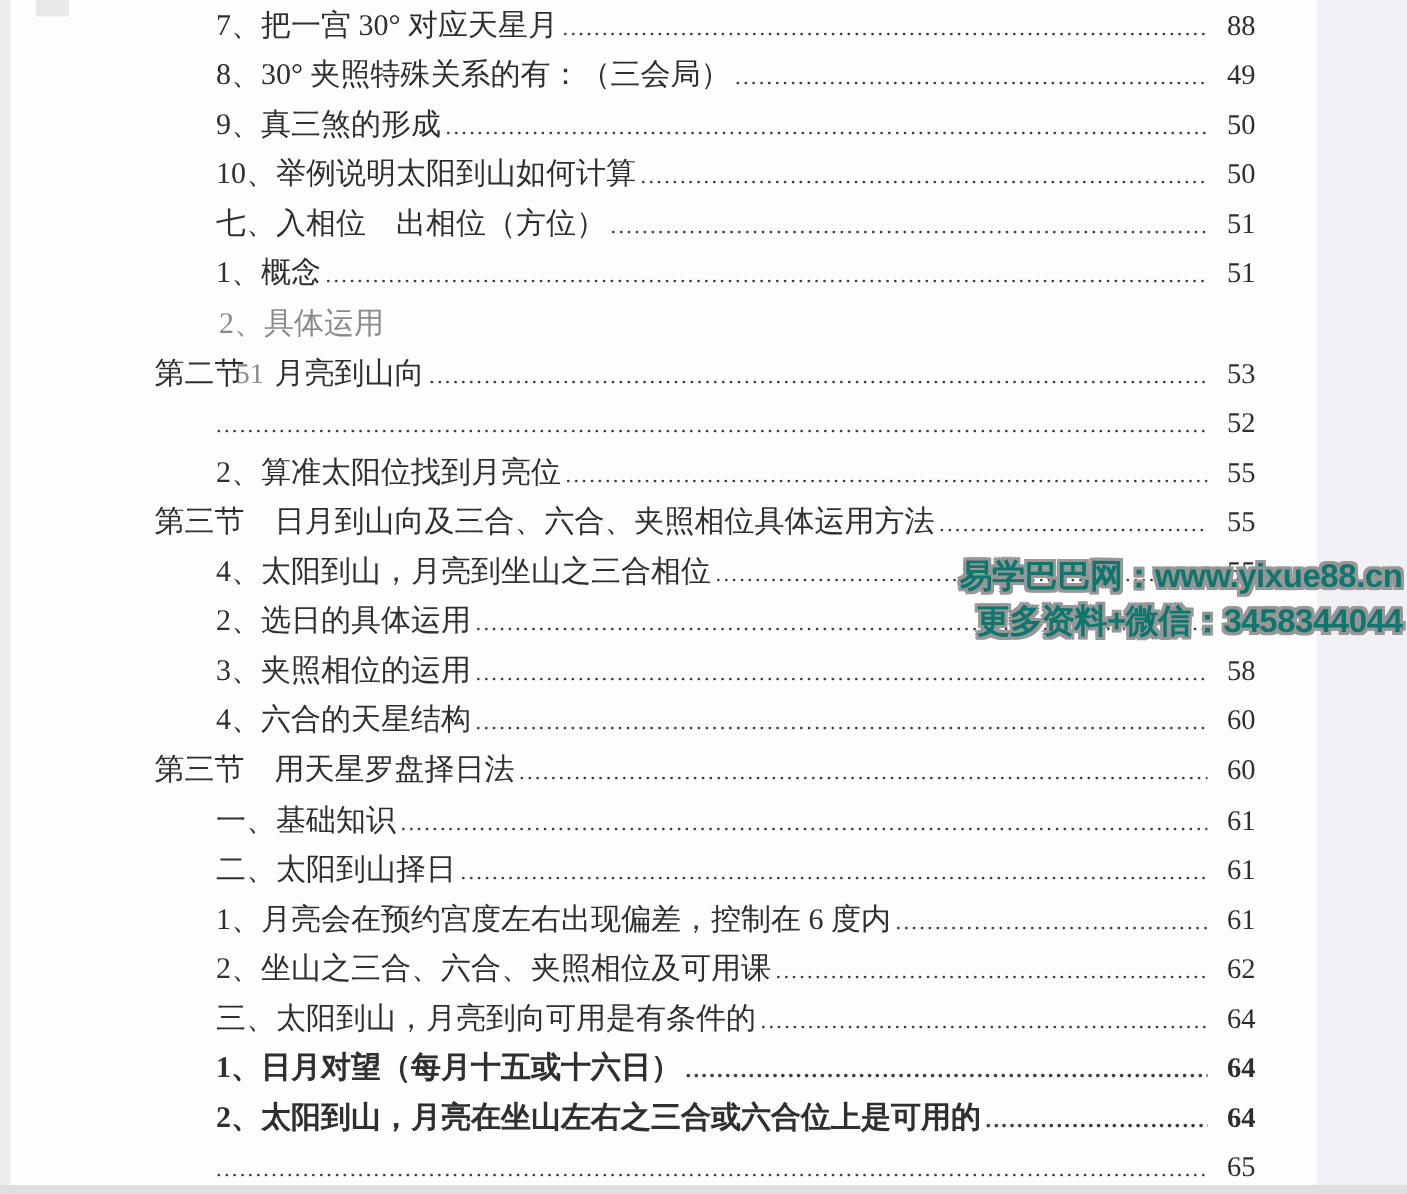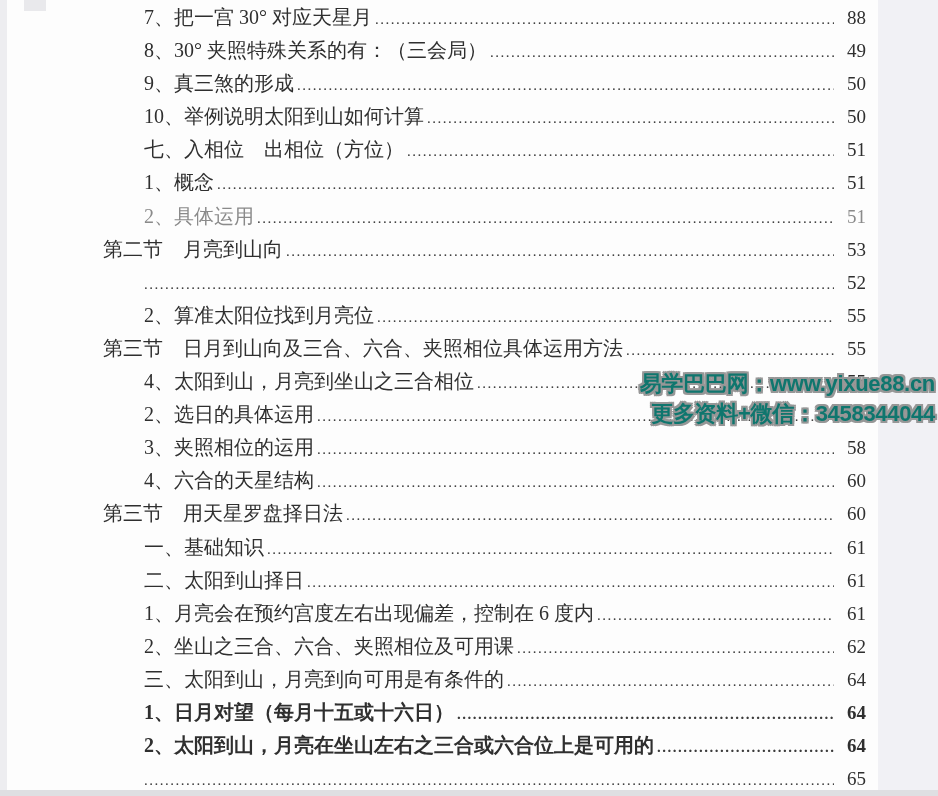--- a/index.html
+++ b/index.html
@@ -15,28 +15,28 @@
   .edge-left{position:absolute;left:0;top:0;width:7px;height:100%;background:#ededf0;}
   .edge-right{position:absolute;right:0;top:0;width:60px;height:100%;background:#f1f1f5;}
   .edge-bottom{position:absolute;left:0;bottom:0;width:100%;height:6px;background:#dfdfe2;}
   .corner-smudge{position:absolute;left:24px;top:0;width:22px;height:11px;background:#e9e9ec;}
 
   
   #toc{position:absolute;left:0;top:1px;width:938px;}
   .row{
     display:flex;align-items:baseline;
     height:33.1px;line-height:33.1px;
-    padding-right:72px;
+    padding-right:101px;
     font-size:20px;
     white-space:nowrap;
   }
   .row.item{padding-left:144px;}
   .row.section{padding-left:103px;}
   .row.bold{font-weight:bold;}
-  .row.light{color:#8a8a8a;}
+  .row.light{color:#8a8a8a;flex-direction:column;}
   .label{white-space:nowrap;margin-right:3px;}
   .dots{
     flex:1;overflow:hidden;white-space:nowrap;
     font-size:15px;letter-spacing:1.5px;color:#3c3c3c;
     font-family:"Liberation Serif","DejaVu Serif",serif;
   }
   .pagenum{
     min-width:30px;text-align:right;
     font-size:19px;margin-left:2px;
     font-family:"Liberation Serif","DejaVu Serif",serif;

